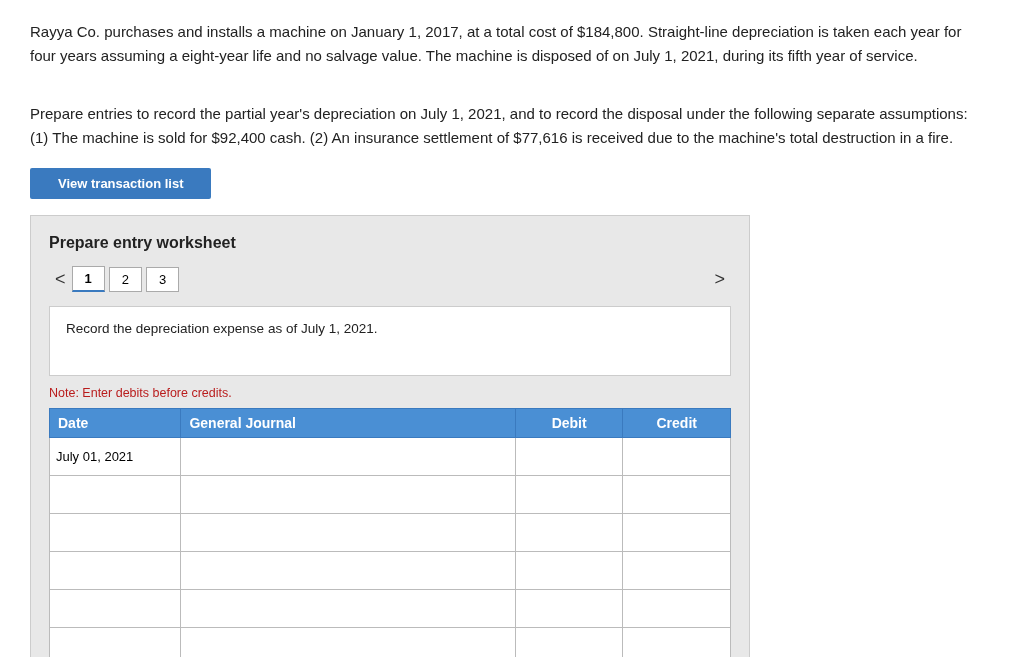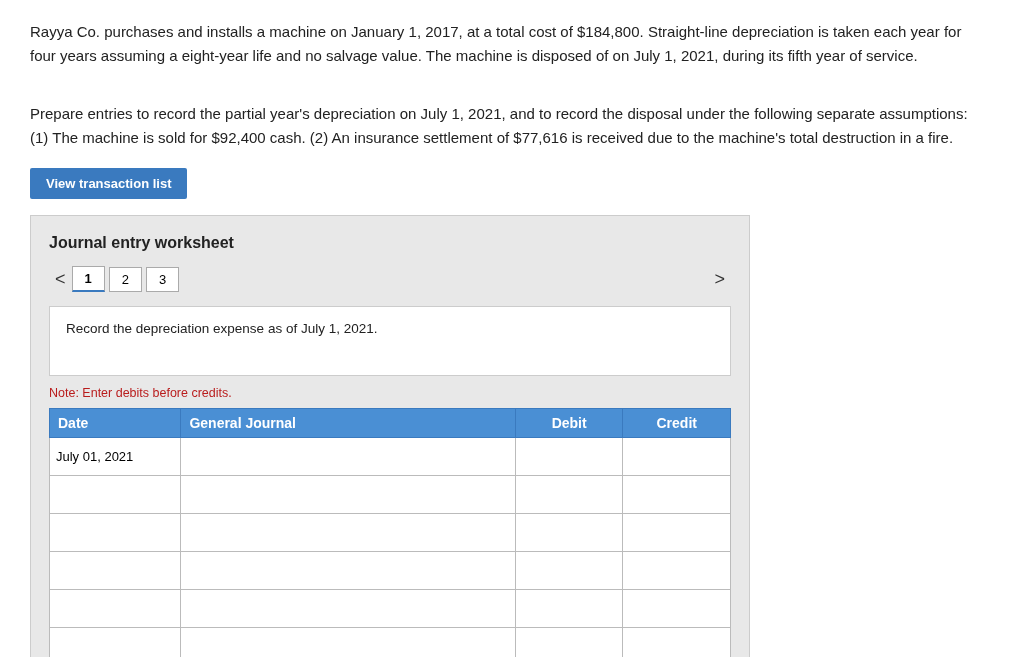--- a/index.html
+++ b/index.html
@@ -15,21 +15,21 @@
     .problem-text {
       font-size: 15px;
       line-height: 1.6;
       margin-bottom: 18px;
       max-width: 960px;
     }
     .view-transaction-btn {
       background: #3a7abf;
       color: #fff;
       border: none;
-      padding: 8px 16px;
+      padding: 8px 28px;
       font-size: 13px;
       font-weight: bold;
       cursor: pointer;
       margin-bottom: 16px;
       border-radius: 2px;
     }
 
     .worksheet-container {
       background: #e8e8e8;
       border: 1px solid #ccc;
@@ -166,21 +166,21 @@
 
 <p class="problem-text">Rayya Co. purchases and installs a machine on January 1, 2017, at a total cost of $184,800. Straight-line depreciation is taken each year for four years assuming a eight-year life and no salvage value. The machine is disposed of on July 1, 2021, during its fifth year of service.</p>
 <br>
 <p class="problem-text">Prepare entries to record the partial year's depreciation on July 1, 2021, and to record the disposal under the following separate assumptions: (1) The machine is sold for $92,400 cash. (2) An insurance settlement of $77,616 is received due to the machine's total destruction in a fire.</p>
 
 
 <button class="view-transaction-btn">View transaction list</button>
 
 
 <div class="worksheet-container">
-  <div class="worksheet-title">Journal entry worksheet</div>
+  <div class="worksheet-title">Prepare entry worksheet</div>
 
   <div class="tab-nav">
     <button class="tab-nav-arrow">&lt;</button>
     <button class="tab-btn active">1</button>
     <button class="tab-btn">2</button>
     <button class="tab-btn">3</button>
     <button class="tab-nav-arrow" style="margin-left: auto;">&gt;</button>
   </div>
 
   <div class="instruction-box">

